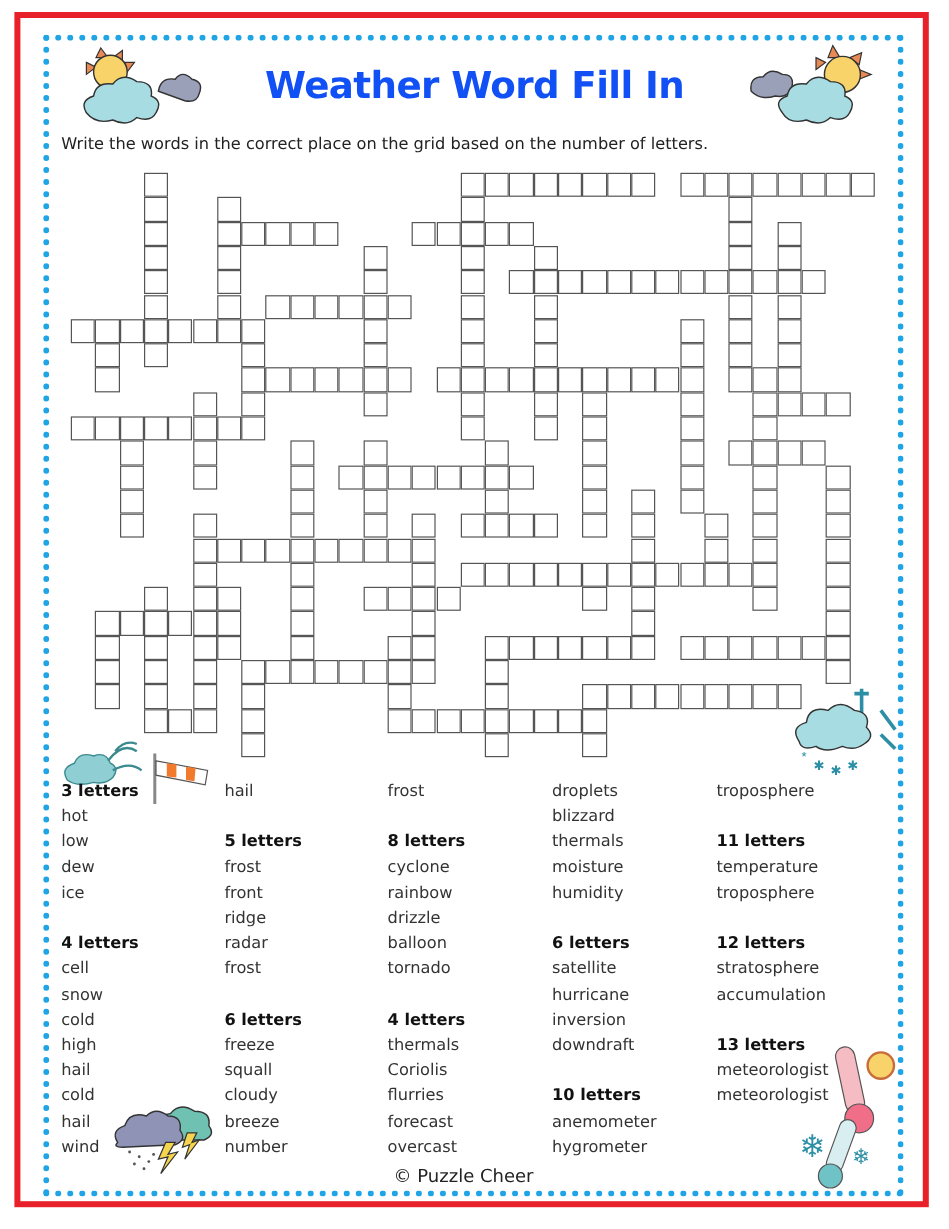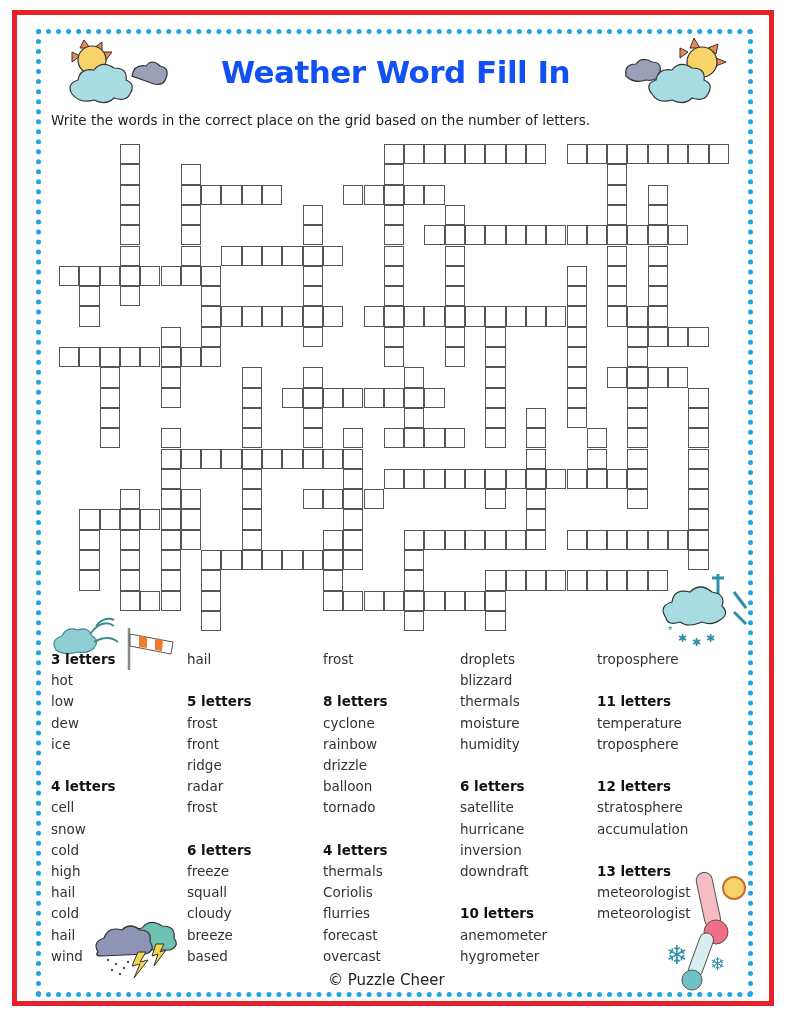--- a/index.html
+++ b/index.html
@@ -410,21 +410,21 @@
     <div class="w">front</div>
     <div class="w">ridge</div>
     <div class="w">radar</div>
     <div class="w">frost</div>
     <div class="sp"></div>
     <div class="h">6 letters</div>
     <div class="w">freeze</div>
     <div class="w">squall</div>
     <div class="w">cloudy</div>
     <div class="w">breeze</div>
-    <div class="w">based</div>
+    <div class="w">number</div>
   </div>
 <div class="list" id="col3" style="left:323px;top:649px">
     <div class="w">frost</div>
     <div class="sp"></div>
     <div class="h">8 letters</div>
     <div class="w">cyclone</div>
     <div class="w">rainbow</div>
     <div class="w">drizzle</div>
     <div class="w">balloon</div>
     <div class="w">tornado</div>

